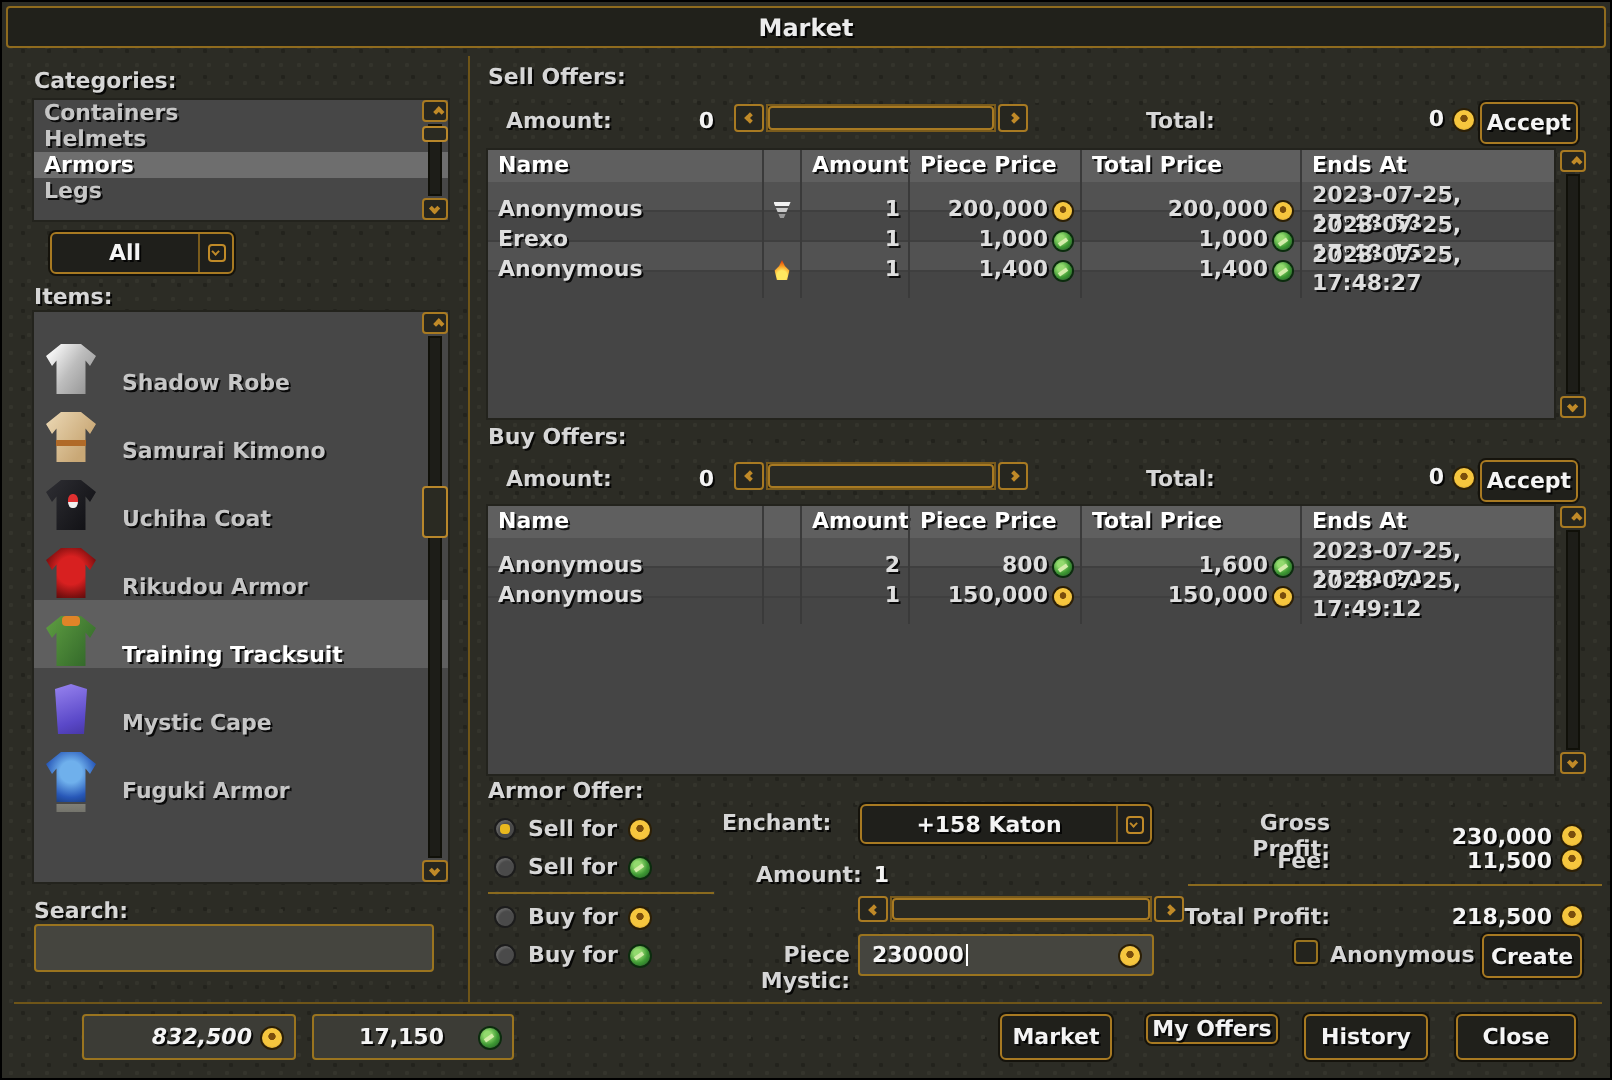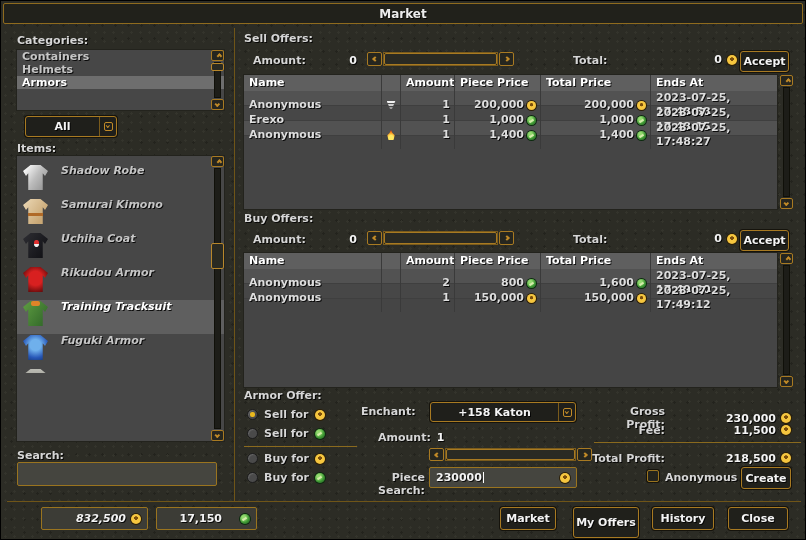--- a/index.html
+++ b/index.html
@@ -22,21 +22,21 @@
   
   .titlebar{left:2px;top:2px;width:800px;height:21px;border:1px solid #8f6b1e;border-radius:2px;
     background:#21211b;display:flex;align-items:center;justify-content:center;color:#ececec;font-size:12px;}
   
   .div-v{left:233px;top:27px;height:473px;width:0;border-left:1px solid #6f5518;}
   .div-h{left:6px;top:500px;width:794px;height:0;border-top:1px solid #6f5518;}
   
   .listbox{background:#474747;overflow:hidden;box-shadow:0 0 0 1px #23231d;}
   .cat-row{height:13px;line-height:13px;padding-left:5px;color:#c6c6c6;}
   .cat-row[data-selected="true"]{background:#6e6e6e;color:#fff;}
-  .item-row{height:34px;display:flex;align-items:flex-start;color:#c6c6c6;font-style:italic;}
+  .item-row{height:34px;display:flex;align-items:flex-end;color:#c6c6c6;}
   .item-row[data-selected="true"]{background:#5f5f5f;color:#fff;}
   .item-row .lbl{margin-left:12px;}
   .item-icon{width:27px;height:27px;flex:none;position:relative;margin-left:5px;}
   .item-icon::before{content:"";position:absolute;inset:1px;
     clip-path:polygon(30% 0,70% 0,100% 24%,88% 44%,79% 33%,79% 100%,21% 100%,21% 33%,12% 44%,0 24%);
     background:var(--g,#888);}
   .item-icon[data-icon="robe-gray"]{--g:linear-gradient(125deg,#f2f2f2 15%,#bdbdbd 50%,#8b8b8b);}
   .item-icon[data-icon="kimono-tan"]{--g:linear-gradient(125deg,#ecd9b6,#c9a876 75%);}
   .item-icon[data-icon="kimono-tan"]::after{content:"";position:absolute;left:22%;right:22%;top:55%;height:3px;background:#b06a28;}
   .item-icon[data-icon="coat-black"]{--g:linear-gradient(125deg,#2e2e33,#0e0e12);}
@@ -124,20 +124,21 @@
 
   <div class="abs div-v"></div>
   <div class="abs div-h"></div>
 
   <div class="abs t" style="left:16px;top:33px;">Categories:</div>
 
   <div class="abs listbox" style="left:16px;top:49px;width:207px;height:60px;">
     <div class="cat-row t" data-selected="false"><span>Containers</span></div>
     <div class="cat-row t" data-selected="false"><span>Helmets</span></div>
     <div class="cat-row t" data-selected="true"><span>Armors</span></div>
+    <div class="cat-row t" data-selected="false"><span>Legs</span></div>
     <div class="cat-row"></div>
     <div class="sbar">
       <div class="track"></div>
       <div class="arrowbox up">
           <span class="chv u"></span>
         </div>
       <div class="handle" style="top:13px;height:8px;"></div>
       <div class="arrowbox dn">
           <span class="chv d"></span>
         </div>
@@ -171,20 +172,24 @@
       <span class="item-icon" data-icon="coat-black"></span>
       <span class="lbl">Uchiha Coat</span>
     </div>
     <div class="item-row t" data-selected="false">
       <span class="item-icon" data-icon="armor-red"></span>
       <span class="lbl">Rikudou Armor</span>
     </div>
     <div class="item-row t" data-selected="true">
       <span class="item-icon" data-icon="tracksuit-green"></span>
       <span class="lbl">Training Tracksuit</span>
+    </div>
+    <div class="item-row t" data-selected="false">
+      <span class="item-icon" data-icon="cape-blue"></span>
+      <span class="lbl">Mystic Cape</span>
     </div>
     <div class="item-row t" data-selected="false">
       <span class="item-icon" data-icon="armor-blue"></span>
       <span class="lbl">Fuguki Armor</span>
     </div>
     <div class="item-row partial-bot">
       <span class="item-icon" data-icon="armor-spiky"></span>
     </div>
     <div class="sbar">
       <div class="track"></div>
@@ -410,21 +415,21 @@
         <span class="chv l"></span>
       </span>
     <span class="strack">
         <span class="shandle" style="flex:1;"></span>
       </span>
     <span class="sarr">
         <span class="chv r"></span>
       </span>
   </div>
 
-  <div class="abs t" style="left:348px;top:470px;width:76px;text-align:right;">Piece Search:</div>
+  <div class="abs t" style="left:348px;top:470px;width:76px;text-align:right;">Piece Mystic:</div>
   <div class="abs inputbox" style="left:428px;top:466px;width:148px;height:21px;display:flex;align-items:center;padding:0 6px;">
     <span class="t val">230000</span>
     <span class="caret"></span>
     <span class="coin" style="margin-left:auto;" data-coin="gold"></span>
   </div>
 
   <div class="abs" style="left:596px;top:404px;width:198px;">
     <div class="sumrow">
       <span class="sl t">Gross Profit:</span>
       <span class="sv t val">230,000</span>
@@ -450,17 +455,17 @@
 
   <div class="abs inputbox" style="left:40px;top:506px;width:107px;height:23px;display:flex;align-items:center;justify-content:flex-end;gap:5px;padding-right:6px;background:#3c3c36;font-style:italic;">
     <span class="t val">832,500</span>
     <span class="coin" data-coin="gold"></span>
   </div>
   <div class="abs inputbox" style="left:155px;top:506px;width:101px;height:23px;display:flex;align-items:center;justify-content:flex-end;gap:18px;padding-right:6px;background:#3c3c36;">
     <span class="t val">17,150</span>
     <span class="coin" data-coin="green"></span>
   </div>
   <div class="abs btn t" style="left:499px;top:506px;width:56px;height:23px;">Market</div>
-  <div class="abs btn t" style="left:572px;top:506px;width:66px;height:31px;">My Offers</div>
+  <div class="abs btn t" style="left:572px;top:506px;width:66px;height:15px;">My Offers</div>
   <div class="abs btn t" style="left:651px;top:506px;width:62px;height:23px;">History</div>
   <div class="abs btn t" style="left:727px;top:506px;width:60px;height:23px;">Close</div>
 
 </div>
 
 </body></html>

